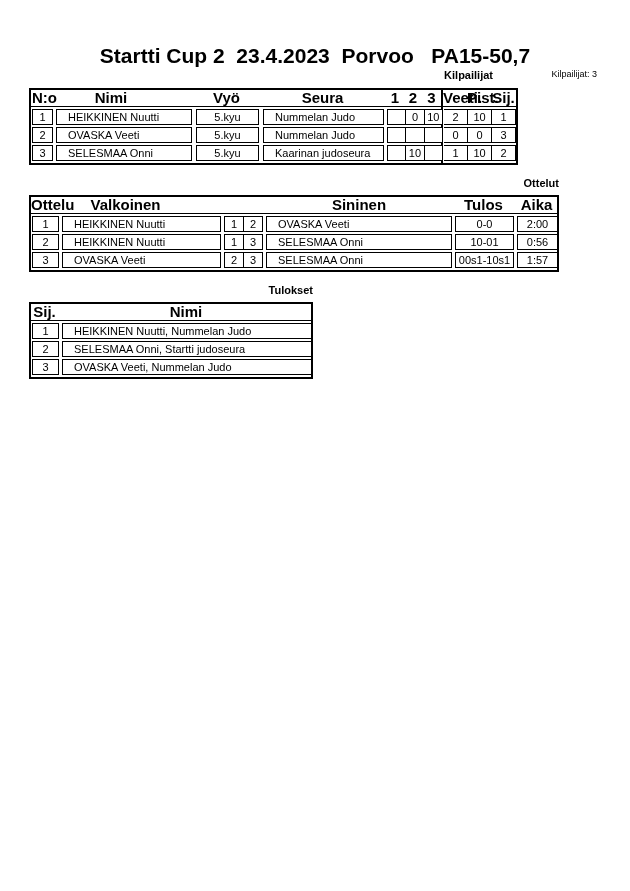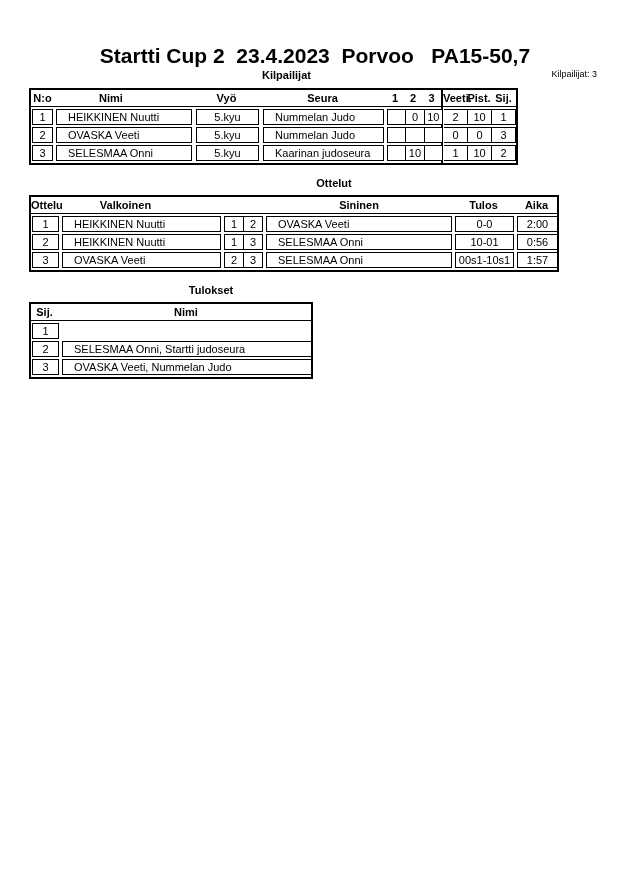--- a/index.html
+++ b/index.html
@@ -5,35 +5,35 @@
   * { margin: 0; padding: 0; box-sizing: border-box; }
   html, body { background: #fff; }
   body { font-family: "Liberation Sans", sans-serif; color: #000; }
   .page { position: relative; width: 630px; height: 891px; background: #fff; overflow: hidden; }
 
   .doc-title {
     position: absolute; top: 44px; left: 0; width: 630px;
     text-align: center; font-weight: bold; font-size: 21px;
     white-space: pre; letter-spacing: 0;
   }
-  .sec-label { position: absolute; font-weight: bold; font-size: 11px; text-align: center; margin-left: 40px; }
+  .sec-label { position: absolute; font-weight: bold; font-size: 11px; text-align: right; }
   .lbl-kilpailijat { top: 69px; left: 0; width: 493px; }
   .lbl-ottelut { top: 177px; left: 29px; width: 530px; }
   .lbl-tulokset { top: 284px; left: 29px; width: 284px; }
   .count-label { position: absolute; top: 69px; left: 0; width: 597px; text-align: right; font-size: 9px; }
 
   .tbl { position: absolute; border: 2px solid #000; background: #fff; padding-bottom: 2px; }
   .tbl-1 { left: 29px; top: 88px; width: 489px; }
   .tbl-2 { left: 29px; top: 195px; width: 530px; }
   .tbl-3 { left: 29px; top: 302px; width: 284px; }
 
   .thead { position: relative; height: 16px; }
   .thead .h {
     position: absolute; top: 0; height: 16px; line-height: 16px;
-    font-weight: bold; font-size: 11px; text-align: center; white-space: nowrap;
+    font-weight: bold; font-size: 15px; text-align: center; white-space: nowrap;
   }
   .hsep { height: 1px; background: #000; }
 
   .trow { position: relative; height: 16px; margin: 2px 1px 0 1px; }
   .box {
     position: absolute; top: 0; bottom: 0; border: 1px solid #000; background: #fff;
     display: flex; align-items: center; font-size: 11px; white-space: nowrap; overflow: hidden;
   }
   .txt { justify-content: flex-start; padding-left: 11px; }
   .num { justify-content: center; }
@@ -210,20 +210,21 @@
 
   <div class="tbl tbl-3">
     <div class="thead">
       <span class="h h3-sij">Sij.</span>
       <span class="h h3-nimi">Nimi</span>
     </div>
     <div class="hsep"></div>
 
     <div class="trow">
       <div class="box num c3-sij">1</div>
+      <div class="box txt c3-nimi">HEIKKINEN Nuutti, Nummelan Judo</div>
     </div>
     <div class="trow">
       <div class="box num c3-sij">2</div>
       <div class="box txt c3-nimi">SELESMAA Onni, Startti judoseura</div>
     </div>
     <div class="trow">
       <div class="box num c3-sij">3</div>
       <div class="box txt c3-nimi">OVASKA Veeti, Nummelan Judo</div>
     </div>
   </div>

